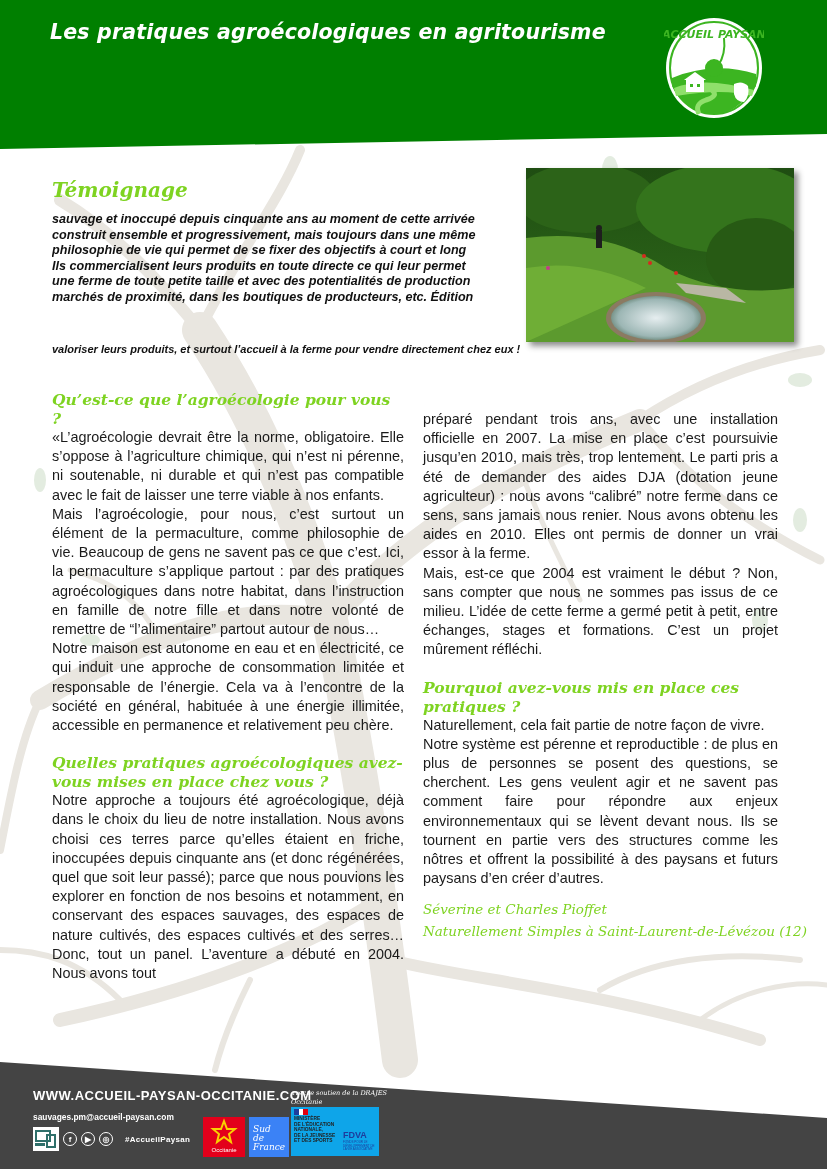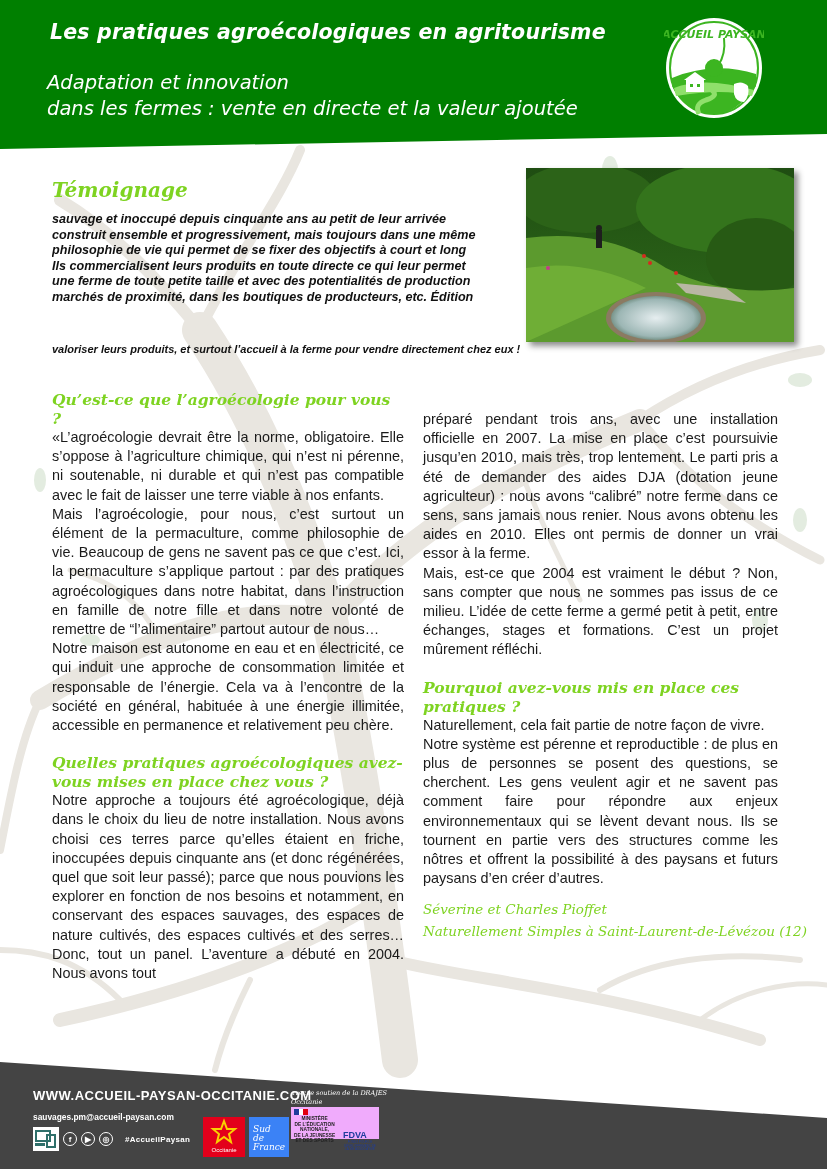--- a/index.html
+++ b/index.html
@@ -38,21 +38,21 @@
   .f-url { position: absolute; left: 33px; top: 28px; color: #fff; font-weight: bold; font-size: 13px; letter-spacing: 0.5px; }
   .f-email { position: absolute; left: 33px; top: 52px; color: #fff; font-size: 8.4px; font-weight: bold; }
   .f-icons { position: absolute; left: 33px; top: 67px; display: flex; align-items: center; gap: 4px; }
   .f-device { width: 26px; height: 24px; background: #fff; position: relative; }
   .f-circ { width: 14px; height: 14px; border: 1.5px solid #fff; border-radius: 50%; color: #fff; font-size: 8px; display: flex; align-items: center; justify-content: center; font-weight: bold; }
   .f-hash { color: #fff; font-size: 8px; font-weight: bold; margin-left: 8px; letter-spacing: 0.3px; text-align: center; }
   .f-support { position: absolute; left: 291px; top: 29px; color: #fff; font-family: "DejaVu Serif", serif; font-style: italic; font-size: 6.5px; line-height: 8.5px; }
   .f-logo { position: absolute; }
   .f-occ { left: 203px; top: 57px; width: 42px; height: 40px; background: #e3001b; }
   .f-sud { left: 249px; top: 57px; width: 40px; height: 40px; background: #3b82f6; }
-  .f-min { left: 291px; top: 47px; width: 88px; height: 32px; background: #f0abfc; text-align: center; }
+  .f-min { left: 291px; top: 47px; width: 88px; height: 49px; background: #0ea5e9; }
   .f-min .txt { position: absolute; left: 3px; top: 9px; font-size: 4.8px; font-weight: bold; line-height: 5.6px; color: #222; }
   .f-min .fdva { position: absolute; left: 52px; top: 23px; font-size: 9px; font-weight: bold; color: #1e3c9c; }
   .f-min .fdva-sub { position: absolute; left: 52px; top: 34px; font-size: 3px; line-height: 3.6px; color: #1e3c9c; }
   .f-occ-label { position: absolute; bottom: 4px; left: 0; width: 100%; text-align: center; color: #fff; font-size: 6px; }
   .f-sud-label { position: absolute; left: 4px; top: 8px; color: #fff; font-family: "DejaVu Serif", serif; font-style: italic; font-size: 9px; line-height: 9px; }
 </style>
 </head>
 <body>
 
 <svg class="bg-tree" viewBox="0 0 827 1169" width="827" height="1169">
@@ -82,44 +82,40 @@
     <ellipse cx="40" cy="480" rx="6" ry="12"></ellipse>
     <ellipse cx="800" cy="520" rx="7" ry="12"></ellipse>
   </g>
 </svg>
 
 <header class="header">
   <svg class="band" width="827" height="150" viewBox="0 0 827 150">
     <polygon points="0,0 827,0 827,134 0,149" fill="#007f00"></polygon>
   </svg>
   <h1 class="header-title">Les pratiques agroécologiques en agritourisme</h1>
-  <div class="header-sub">
-    <div>Adaptation et innovation</div>
-    <div>dans les fermes : vente en directe et la valeur ajoutée</div>
-  </div>
   <svg class="logo" viewBox="0 0 100 104">
     <ellipse cx="50" cy="52" rx="48" ry="50" fill="#fff"></ellipse>
     <ellipse cx="50" cy="52" rx="44" ry="46" fill="#fff" stroke="#3cb521" stroke-width="2"></ellipse>
     <path d="M8 62 Q50 45 92 58 L92 70 Q70 100 50 98 Q20 96 8 70 Z" fill="#3cb521"></path>
     <path d="M10 72 Q40 60 90 74 L88 80 Q60 72 12 80Z" fill="#8fe06b"></path>
     <circle cx="50" cy="52" r="9" fill="#3cb521"></circle>
     <path d="M60 22 Q62 38 54 50" stroke="#3cb521" stroke-width="2" fill="none"></path>
     <rect x="22" y="64" width="18" height="12" fill="#fff"></rect>
     <polygon points="20,64 31,56 42,64" fill="#fff"></polygon>
     <rect x="26" y="68" width="3" height="3" fill="#3cb521"></rect>
     <rect x="33" y="68" width="3" height="3" fill="#3cb521"></rect>
     <path d="M35 98 Q30 88 42 84 Q55 80 48 74" stroke="#8fe06b" stroke-width="5" fill="none"></path>
     <path d="M70 68 Q78 64 84 70 Q86 80 80 86 Q72 86 70 78Z" fill="#fff"></path>
     <text x="50" y="22" text-anchor="middle" font-family="DejaVu Sans, sans-serif" font-size="11" font-weight="bold" font-style="italic" fill="#3cb521">ACCUEIL PAYSAN</text>
   </svg>
 </header>
 
 <h2 class="temoignage-title">Témoignage</h2>
 <div class="intro">
-  <p>sauvage et inoccupé depuis cinquante ans au petit de leur arrivée</p>
+  <p>sauvage et inoccupé depuis cinquante ans au moment de cette arrivée</p>
   <p>construit ensemble et progressivement, mais toujours dans une même</p>
   <p>philosophie de vie qui permet de se fixer des objectifs à court et long</p>
   <p>Ils commercialisent leurs produits en toute directe ce qui leur permet</p>
   <p>une ferme de toute petite taille et avec des potentialités de production</p>
   <p>marchés de proximité, dans les boutiques de producteurs, etc. Édition</p>
 </div>
 <div class="intro-last">valoriser leurs produits, et surtout l’accueil à la ferme pour vendre directement chez eux !</div>
 
 <div class="photo">
   <svg width="268" height="174" viewBox="0 0 268 174">

